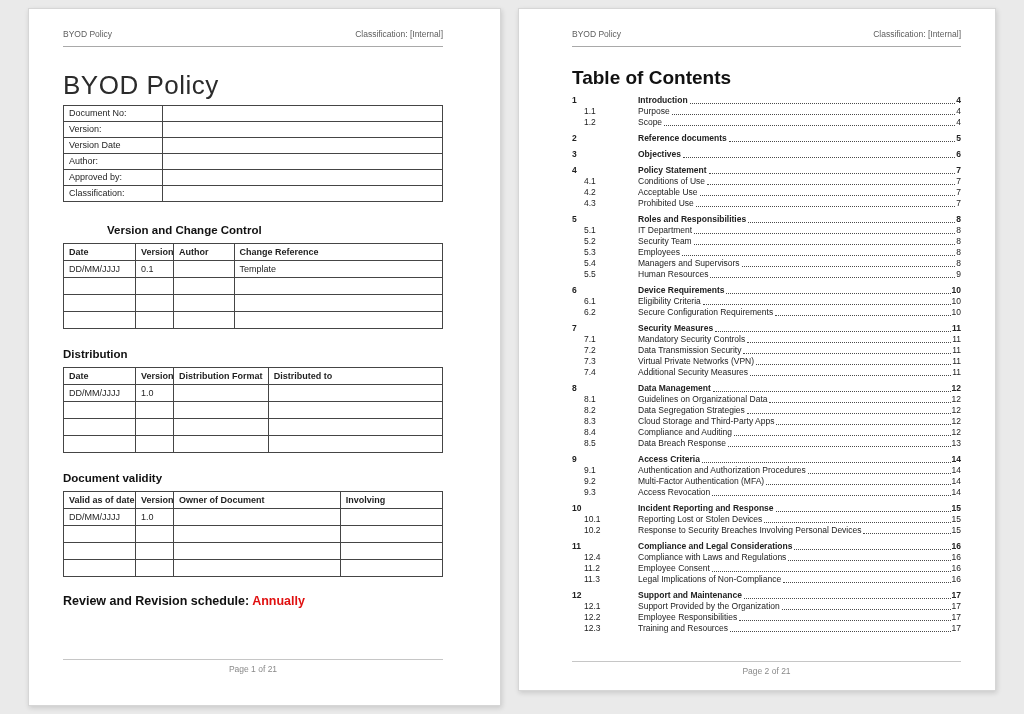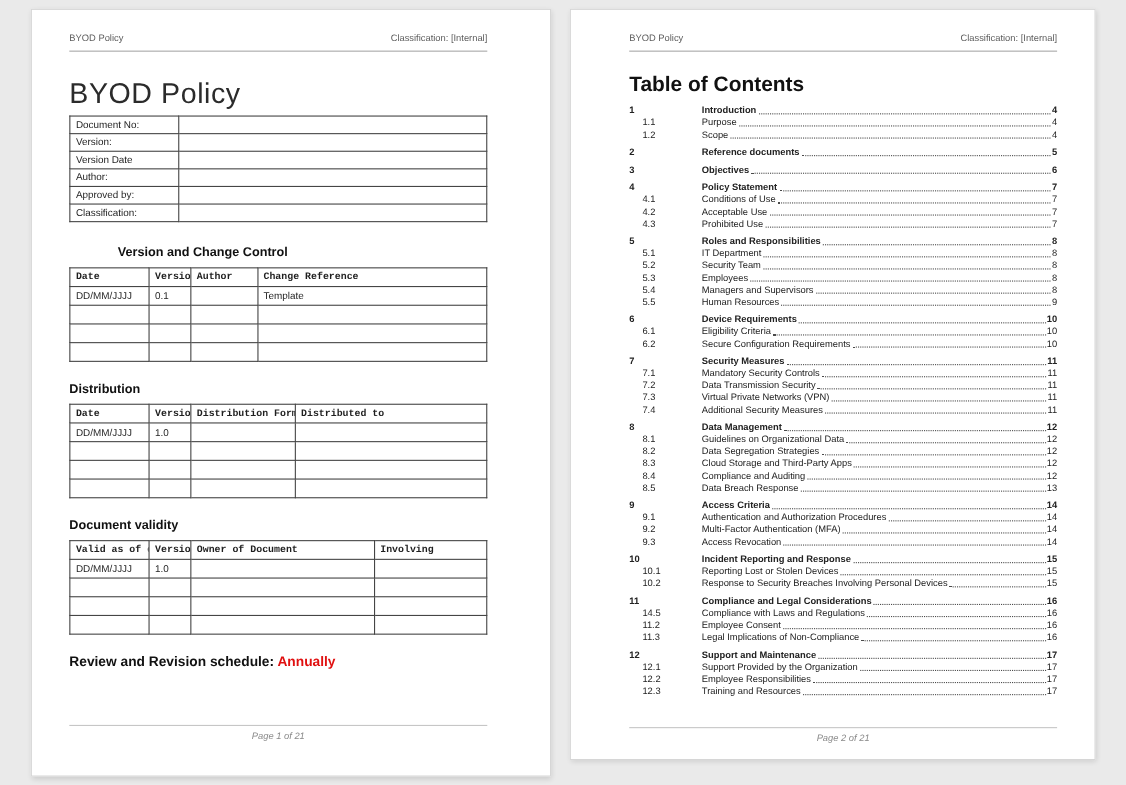--- a/index.html
+++ b/index.html
@@ -32,36 +32,36 @@
   .doc-title { margin-top: 23px; font-size: 26px; line-height: 30px; font-weight: 400; color: #2b2b2b; letter-spacing: 0.5px; }
 
   table { border-collapse: collapse; width: 100%; table-layout: fixed; }
   td, th {
     border: 1px solid #454545;
     font-size: 9px; line-height: 11px;
     padding: 1px 5px;
     text-align: left; vertical-align: middle;
     overflow: hidden; white-space: nowrap;
   }
-  th { font-weight: bold; font-family: Liberation Mono, monospace; }
+  th { font-weight: bold; }
   .info-table { margin-top: 5px; }
   .info-table td { height: 16px; }
   .grid-table td, .grid-table th { height: 17px; }
   .grid-table { margin-top: 6px; }
 
   .section-heading { margin-top: 18px; font-size: 11.5px; line-height: 14px; font-weight: bold; color: #111; }
   .section-heading.first { margin-top: 21px; margin-left: 44px; }
 
   .review-line { margin-top: 17px; font-size: 12.5px; line-height: 15px; font-weight: bold; color: #111; }
 
   .page-footer { position: absolute; left: 34px; right: 57px; }
   #page1 .page-footer { top: 650px; }
   #page2 .page-footer { left: 53px; right: 34px; top: 652px; }
   .footer-rule { border-bottom: 1px solid #c6c6c6; }
-  .footer-text { text-align: center; font-size: 8.5px; line-height: 10px; color: #8a8a8a; padding-top: 4px; font-style: italic; }
+  .footer-text { text-align: center; font-size: 8.5px; line-height: 10px; color: #8a8a8a; padding-top: 4px; }
 
   
   .toc-title { margin-top: 21px; font-size: 19px; line-height: 19px; font-weight: bold; color: #111; }
   .toc-list { margin-top: 8px; }
   .toc-row { display: flex; align-items: flex-end; height: 11px; font-size: 8.5px; line-height: 11px; color: #222; cursor: pointer; }
   .toc-row.lvl1 { margin-top: 5px; font-weight: bold; }
   .toc-num { width: 66px; flex: 0 0 66px; }
   .toc-row.lvl2 .toc-num { padding-left: 12px; }
   .toc-title-text { white-space: nowrap; flex: 0 0 auto; }
   .toc-dots { flex: 1 1 auto; border-bottom: 1.2px dotted #4a4a4a; margin: 0 1px 2px 2px; min-width: 8px; }
@@ -480,21 +480,21 @@
           <span class="toc-dots"></span>
           <span class="toc-page">15</span>
         </div>
         <div class="toc-row lvl1">
           <span class="toc-num">11</span>
           <span class="toc-title-text">Compliance and Legal Considerations</span>
           <span class="toc-dots"></span>
           <span class="toc-page">16</span>
         </div>
         <div class="toc-row lvl2">
-          <span class="toc-num">14.5</span>
+          <span class="toc-num">12.4</span>
           <span class="toc-title-text">Compliance with Laws and Regulations</span>
           <span class="toc-dots"></span>
           <span class="toc-page">16</span>
         </div>
         <div class="toc-row lvl2">
           <span class="toc-num">11.2</span>
           <span class="toc-title-text">Employee Consent</span>
           <span class="toc-dots"></span>
           <span class="toc-page">16</span>
         </div>

